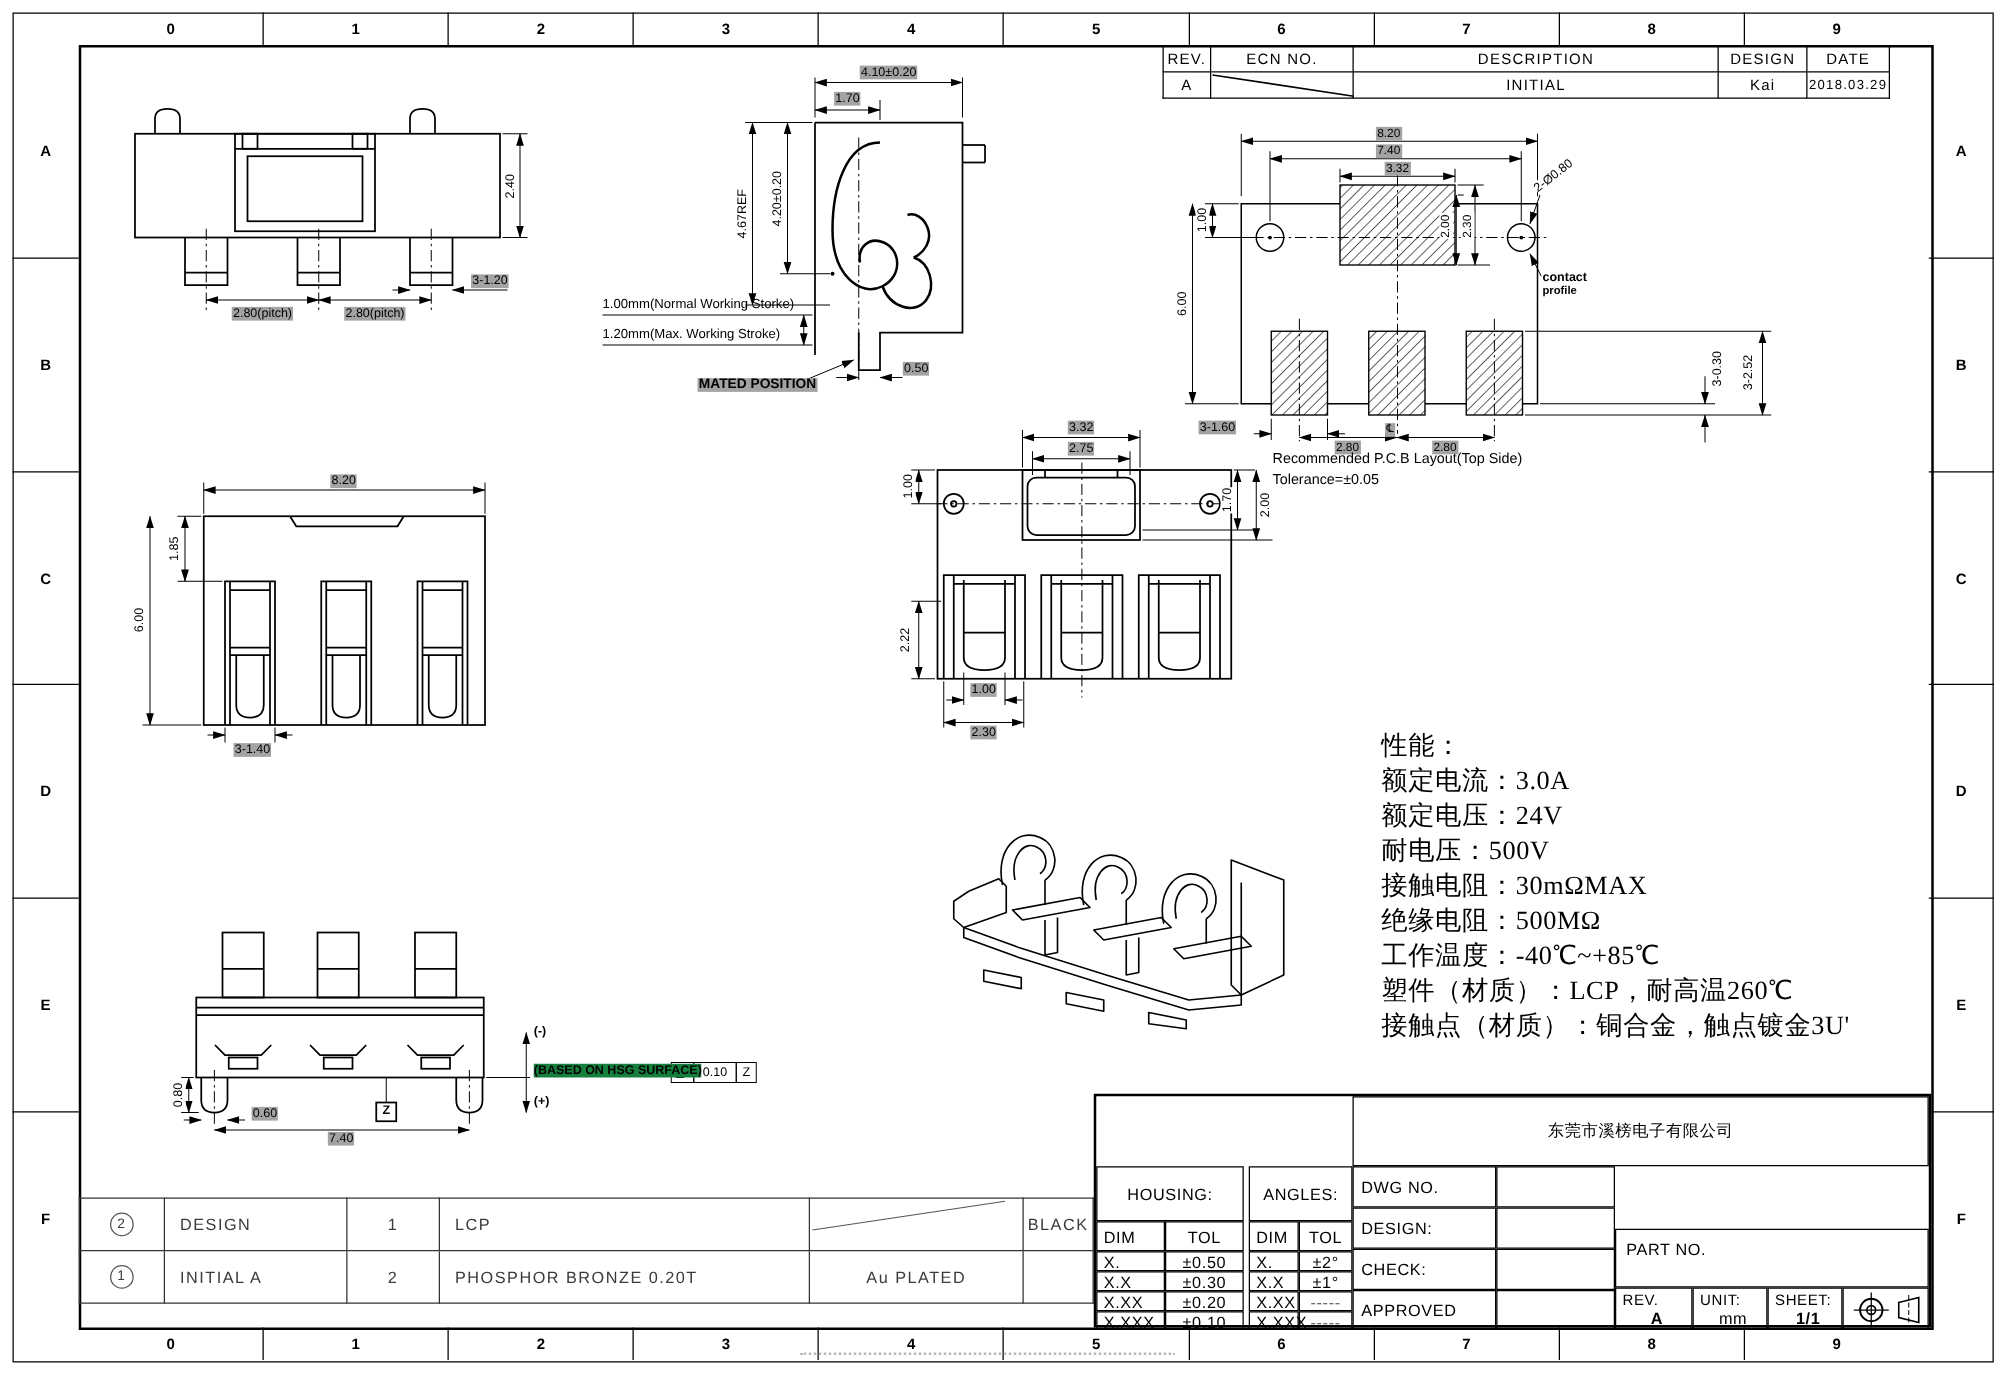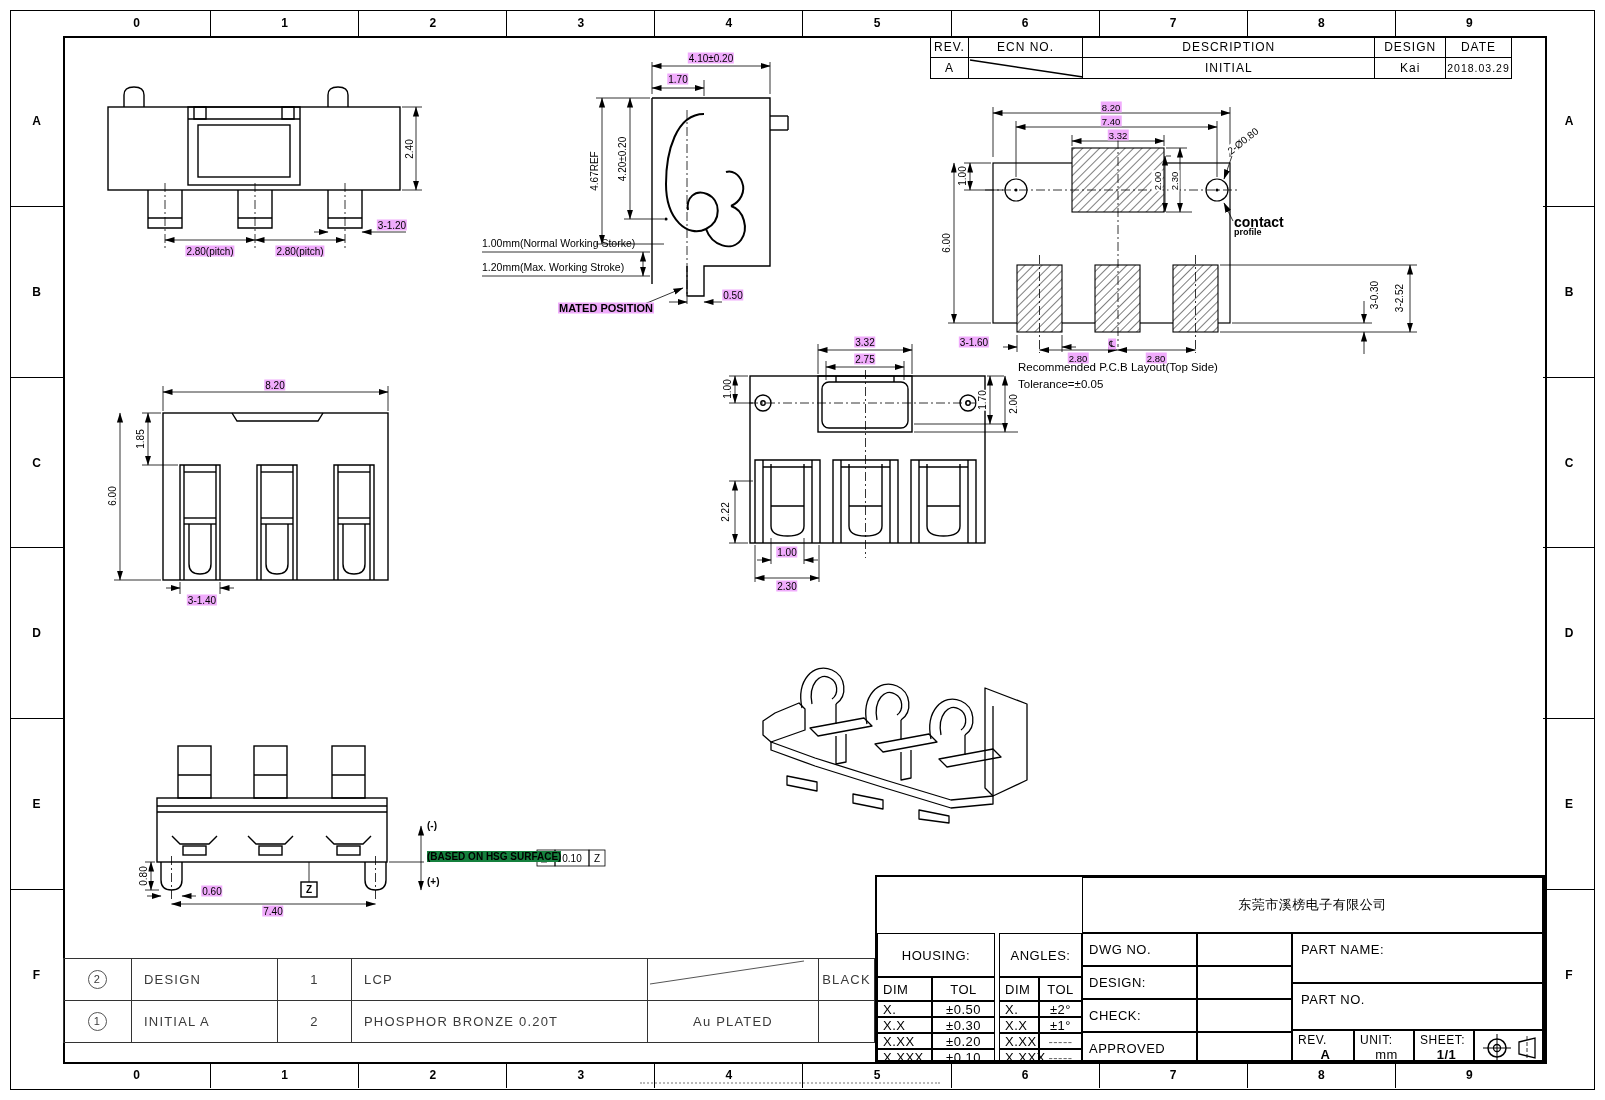--- a/index.html
+++ b/index.html
@@ -11,21 +11,21 @@
   .gstrip{display:flex;}
   .gstrip.h{flex-direction:row;}
   .gstrip.v{flex-direction:column;}
   .gcell{flex:1;display:flex;align-items:center;justify-content:center;
          font:bold 12px "Liberation Sans",sans-serif;}
   .gstrip.h .gcell + .gcell{border-left:1.2px solid #000;}
   .gstrip.v .gcell + .gcell{border-top:1.2px solid #000;}
   svg{display:block;overflow:visible;}
   .dim,.dimv,.dima,.lbl{position:absolute;font:10px "Liberation Sans",sans-serif;
        white-space:nowrap;line-height:11px;color:#000;}
-  .dim{transform:translate(-50%,-50%);background:#f0abfc;padding:0 1px;}
+  .dim{transform:translate(-50%,-50%);background:#a3a3a3;padding:0 1px;}
   .dimv{transform:translate(-50%,-50%) rotate(-90deg);background:#fff;padding:0 1px;}
   .dima{transform:translate(-50%,-50%) rotate(-38deg);background:#fff;}
   .b{font-weight:bold;}
   .cap{font:11.5px "Liberation Sans",sans-serif;}
   .specs{line-height:28.4px;font:21px "Liberation Serif",serif;letter-spacing:0.5px;}
   table{border-collapse:collapse;}
   
   .revtbl{left:930px;top:36px;width:582px;}
   .revtbl td{border:1.5px solid #000;font:12px "Liberation Sans",sans-serif;
              text-align:center;letter-spacing:1px;padding:0;height:20px;position:relative;}
@@ -275,21 +275,21 @@
       </g>
     </svg>
     <span class="dim" style="left:171px;top:12px;font-size:9.5px">8.20</span>
     <span class="dim" style="left:171px;top:26px;font-size:9.5px">7.40</span>
     <span class="dim" style="left:178px;top:40px;font-size:9.5px">3.32</span>
     <span class="dimv" style="left:22px;top:81px">1.00</span>
     <span class="dimv" style="left:6px;top:148px">6.00</span>
     <span class="dimv" style="left:217px;top:86px;font-size:9.5px">2.00</span>
     <span class="dimv" style="left:234px;top:86px;font-size:9.5px">2.30</span>
     <span class="dima" style="left:303px;top:46px">2-Ø0.80</span>
-    <span class="lbl b" style="left:294px;top:122px;font-size:14px">contact</span>
+    <span class="lbl b" style="left:294px;top:122px;font-size:10px">contact</span>
     <span class="lbl b" style="left:294px;top:132px;font-size:9px">profile</span>
     <span class="dim" style="left:34px;top:247px">3-1.60</span>
     <span class="dim" style="left:138px;top:263px;font-size:9.5px">2.80</span>
     <span class="dim" style="left:216px;top:263px;font-size:9.5px">2.80</span>
     <span class="dim" style="left:172px;top:249px;font-size:9px;font-family:'DejaVu Sans',sans-serif">℄</span>
     <span class="dimv" style="left:434px;top:200px">3-0.30</span>
     <span class="dimv" style="left:459px;top:203px">3-2.52</span>
     <span class="lbl cap" style="left:78px;top:266px">Recommended P.C.B Layout(Top Side)</span>
     <span class="lbl cap" style="left:78px;top:283px">Tolerance=±0.05</span>
   </div>
@@ -496,20 +496,31 @@
       </g>
 
       <g>
         <path d="M52,148 L82,154 L82,163 L52,157 Z"></path>
         <path d="M118,166 L148,172 L148,181 L118,175 Z"></path>
         <path d="M184,182 L214,188 L214,195 L184,191 Z"></path>
       </g>
     </svg>
   </div>
 
+  <div class="abs specs" style="left:1105px;top:582px;">
+    <div>性能：</div>
+    <div>额定电流：3.0A</div>
+    <div>额定电压：24V</div>
+    <div>耐电压：500V</div>
+    <div>接触电阻：30mΩMAX</div>
+    <div>绝缘电阻：500MΩ</div>
+    <div>工作温度：-40℃~+85℃</div>
+    <div>塑件（材质）：LCP，耐高温260℃</div>
+    <div>接触点（材质）：铜合金，触点镀金3U'</div>
+  </div>
 
   <table class="abs parts">
     <tbody>
         <tr>
       <td class="c" style="width:67px"><span class="circ">2</span></td>
       <td style="width:133px">DESIGN</td>
       <td class="c" style="width:73px">1</td>
       <td style="width:283px">LCP</td>
       <td style="width:158px">
         <svg width="158" height="27" style="position:absolute;left:0;top:0">
@@ -562,21 +573,20 @@
 
     <div class="cell" style="left:205px;top:56px;width:115px;height:33px;padding:8px 0 16px 6px;">DWG NO.</div>
     <div class="cell" style="left:320px;top:56px;width:95px;height:33px;"></div>
     <div class="cell" style="left:205px;top:89px;width:115px;height:33px;padding:8px 0 0 6px;">DESIGN:</div>
     <div class="cell" style="left:320px;top:89px;width:95px;height:33px;"></div>
     <div class="cell" style="left:205px;top:122px;width:115px;height:33px;padding:8px 0 0 6px;">CHECK:</div>
     <div class="cell" style="left:320px;top:122px;width:95px;height:33px;"></div>
     <div class="cell" style="left:205px;top:155px;width:115px;height:32px;padding:8px 0 0 6px;">APPROVED</div>
     <div class="cell" style="left:320px;top:155px;width:95px;height:32px;"></div>
 
-    <div class="cell" style="left:415px;top:56px;width:251px;height:50px;padding:8px 0 0 8px;">PART NAME:</div>
     <div class="cell" style="left:415px;top:106px;width:251px;height:47px;padding:8px 0 0 8px;">PART NO.</div>
     <div class="cell" style="left:415px;top:153px;width:62px;height:34px;padding:2px 0 0 5px;font-size:12px">
       <span>REV.</span>
       <div class="b" style="text-align:center;font-size:13px">A</div>
     </div>
     <div class="cell" style="left:477px;top:153px;width:60px;height:34px;padding:2px 0 0 5px;font-size:12px">
       <span>UNIT:</span>
       <div style="text-align:center;font-size:13px">mm</div>
     </div>
     <div class="cell" style="left:537px;top:153px;width:60px;height:34px;padding:2px 0 0 5px;font-size:12px">

